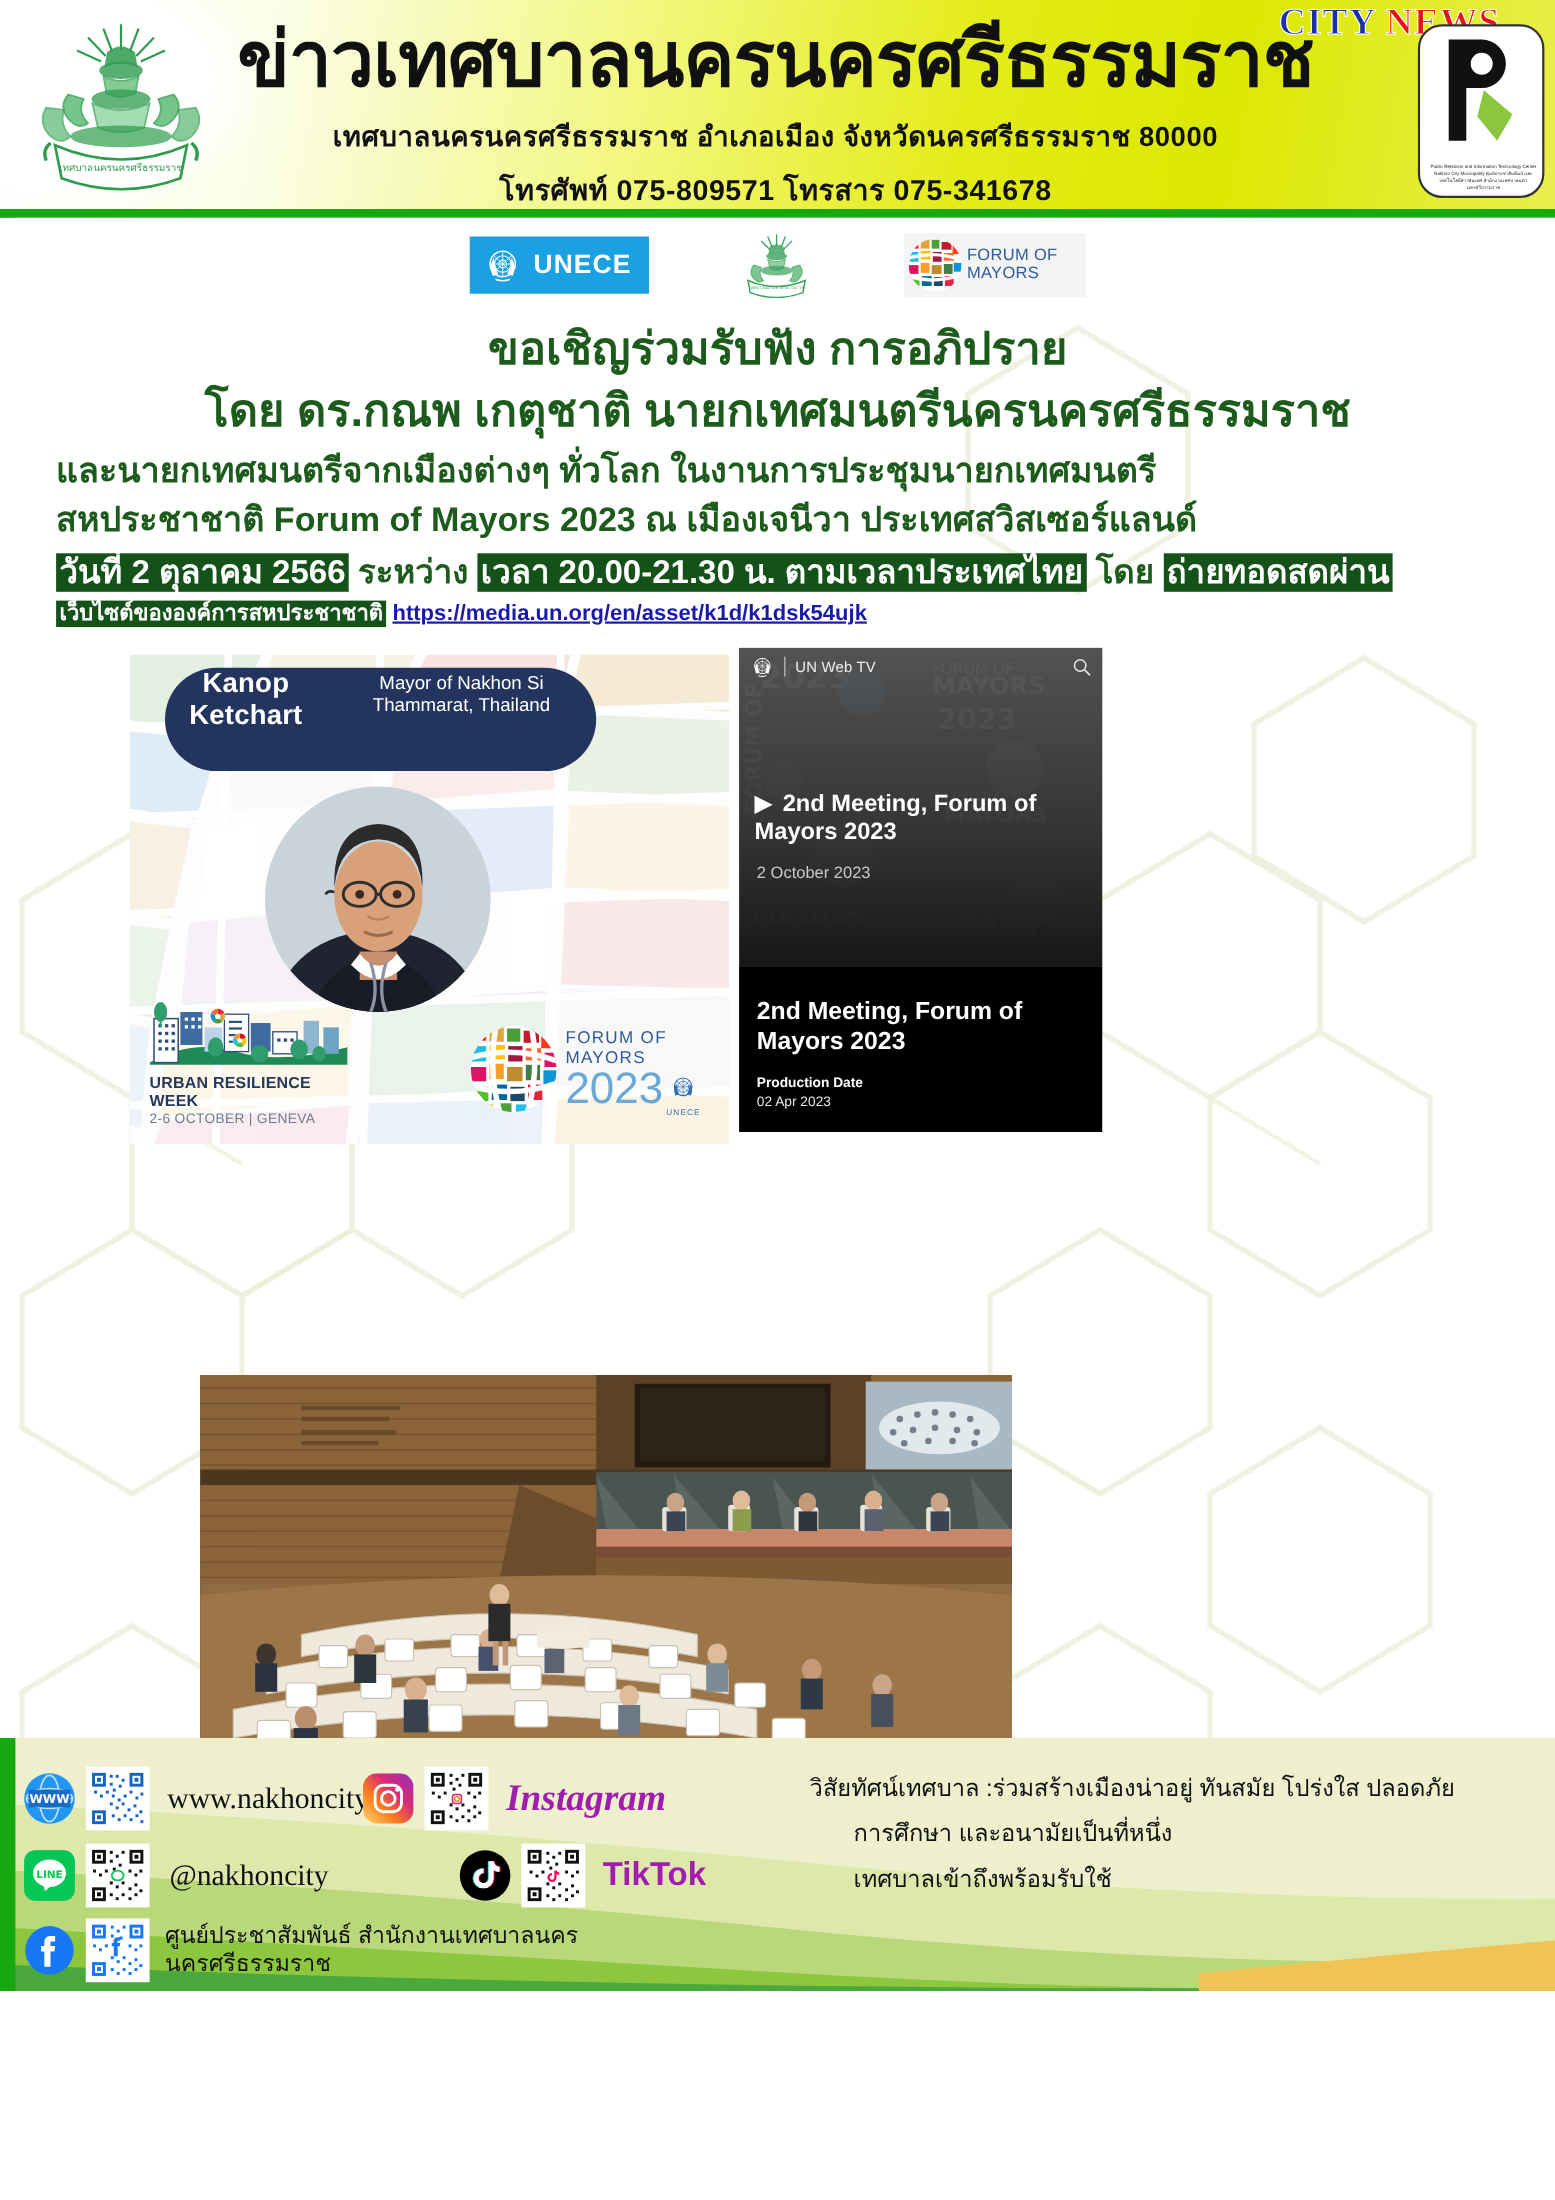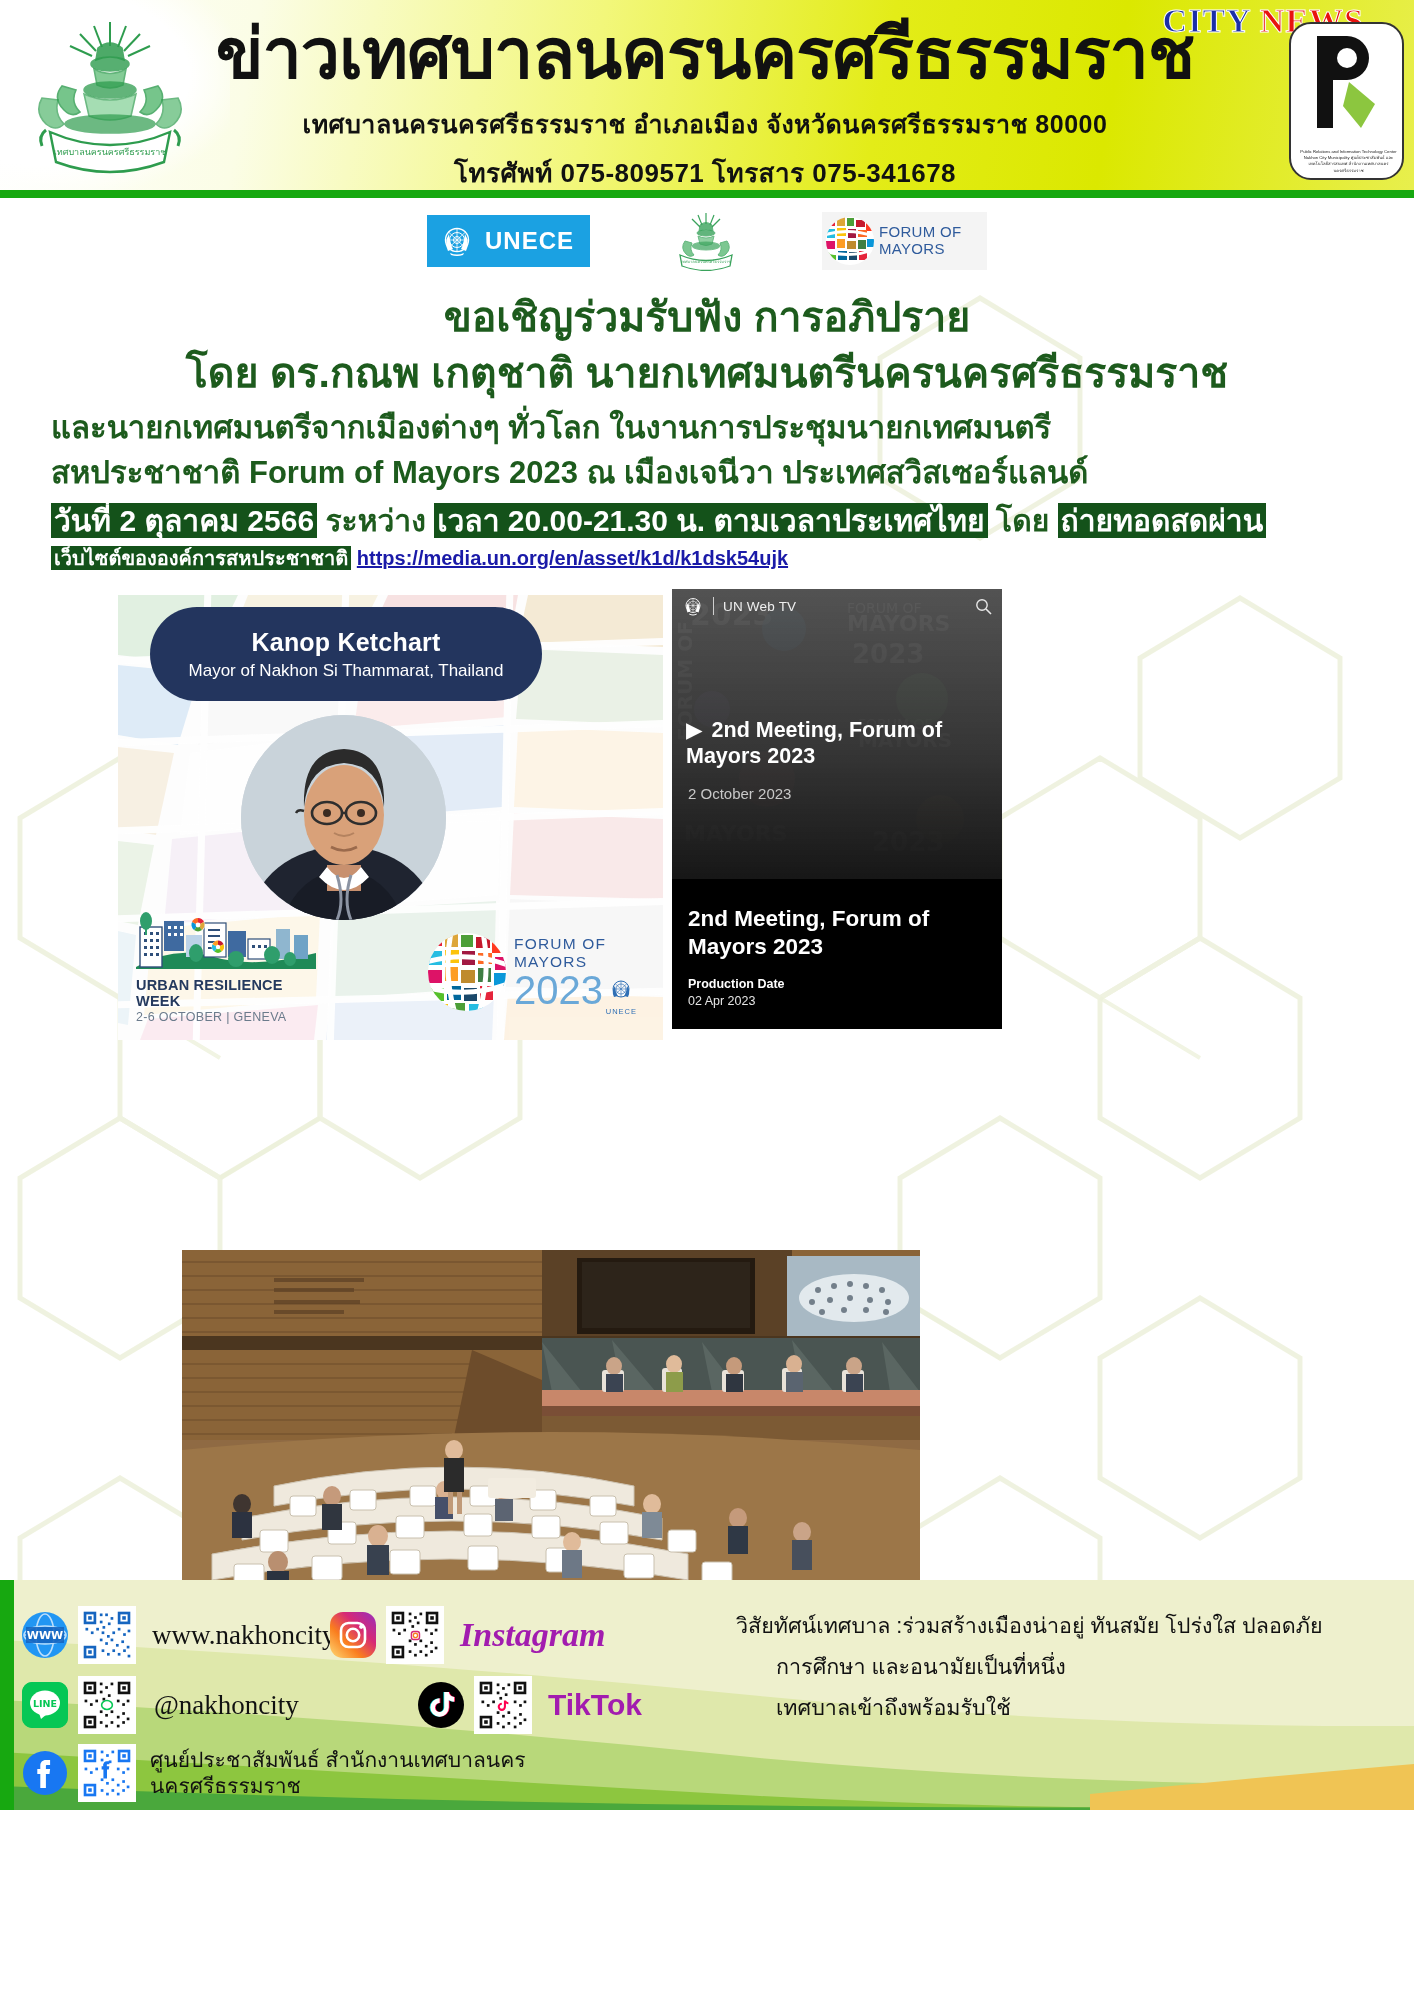--- a/index.html
+++ b/index.html
@@ -92,21 +92,21 @@
 
   
   .speaker-card {
     position:absolute; left:118px; top:14px; width:545px; height:445px;
     background:#fdfdfd; overflow:hidden;
   }
   .sc-map { position:absolute; inset:0; }
   .sc-pill {
     position:absolute; left:32px; top:12px; width:392px; height:94px;
     background:#23355e; border-radius:47px; color:#fff; text-align:center;
-    display:flex; flex-direction:column; justify-content:center;
+    display:flex; justify-content:center;
   }
   .sc-name { font-size:25px; font-weight:bold; letter-spacing:0.2px;}
   .sc-role { font-size:17px; font-weight:normal; margin-top:4px;}
   .sc-photo {
     position:absolute; left:123px; top:120px; width:205px; height:205px;
     border-radius:50%; overflow:hidden; background:#cfd6dd;
   }
   .sc-photo svg { width:100%; height:100%; }
   .urw { position:absolute; left:18px; bottom:16px; width:190px; }
   .urw .urw-city { width:180px; height:62px; }

